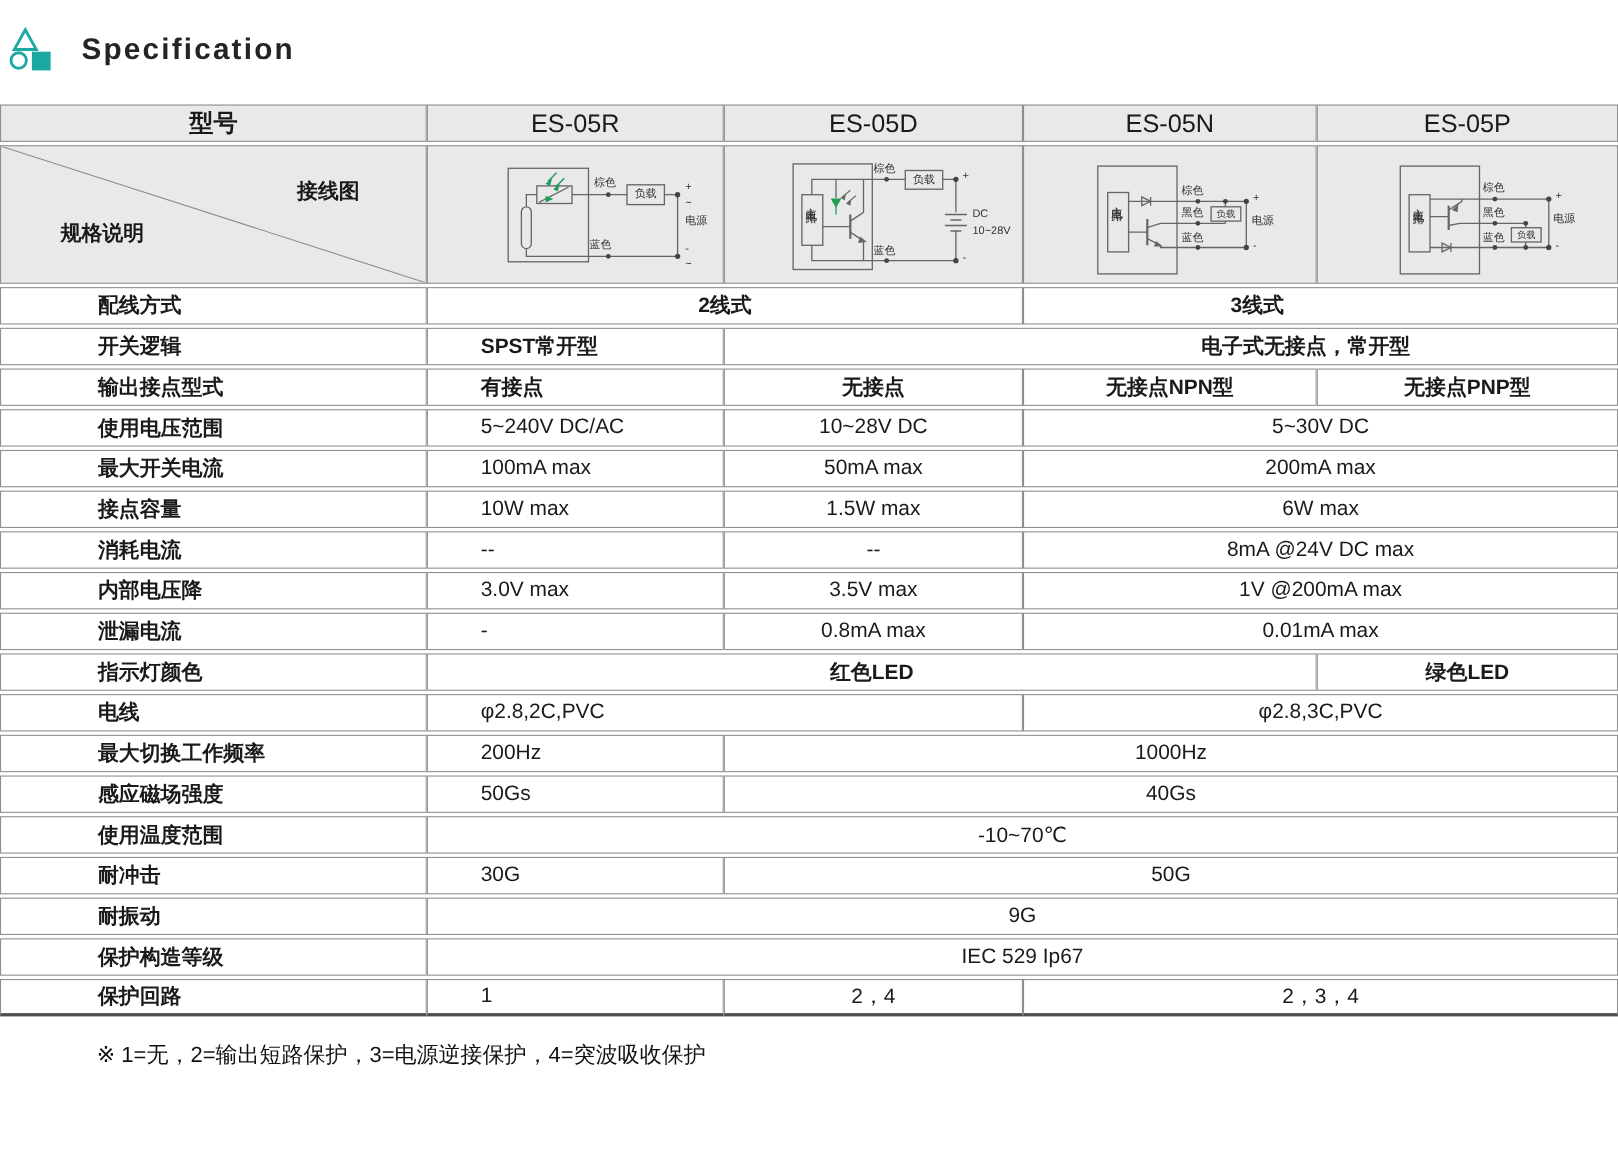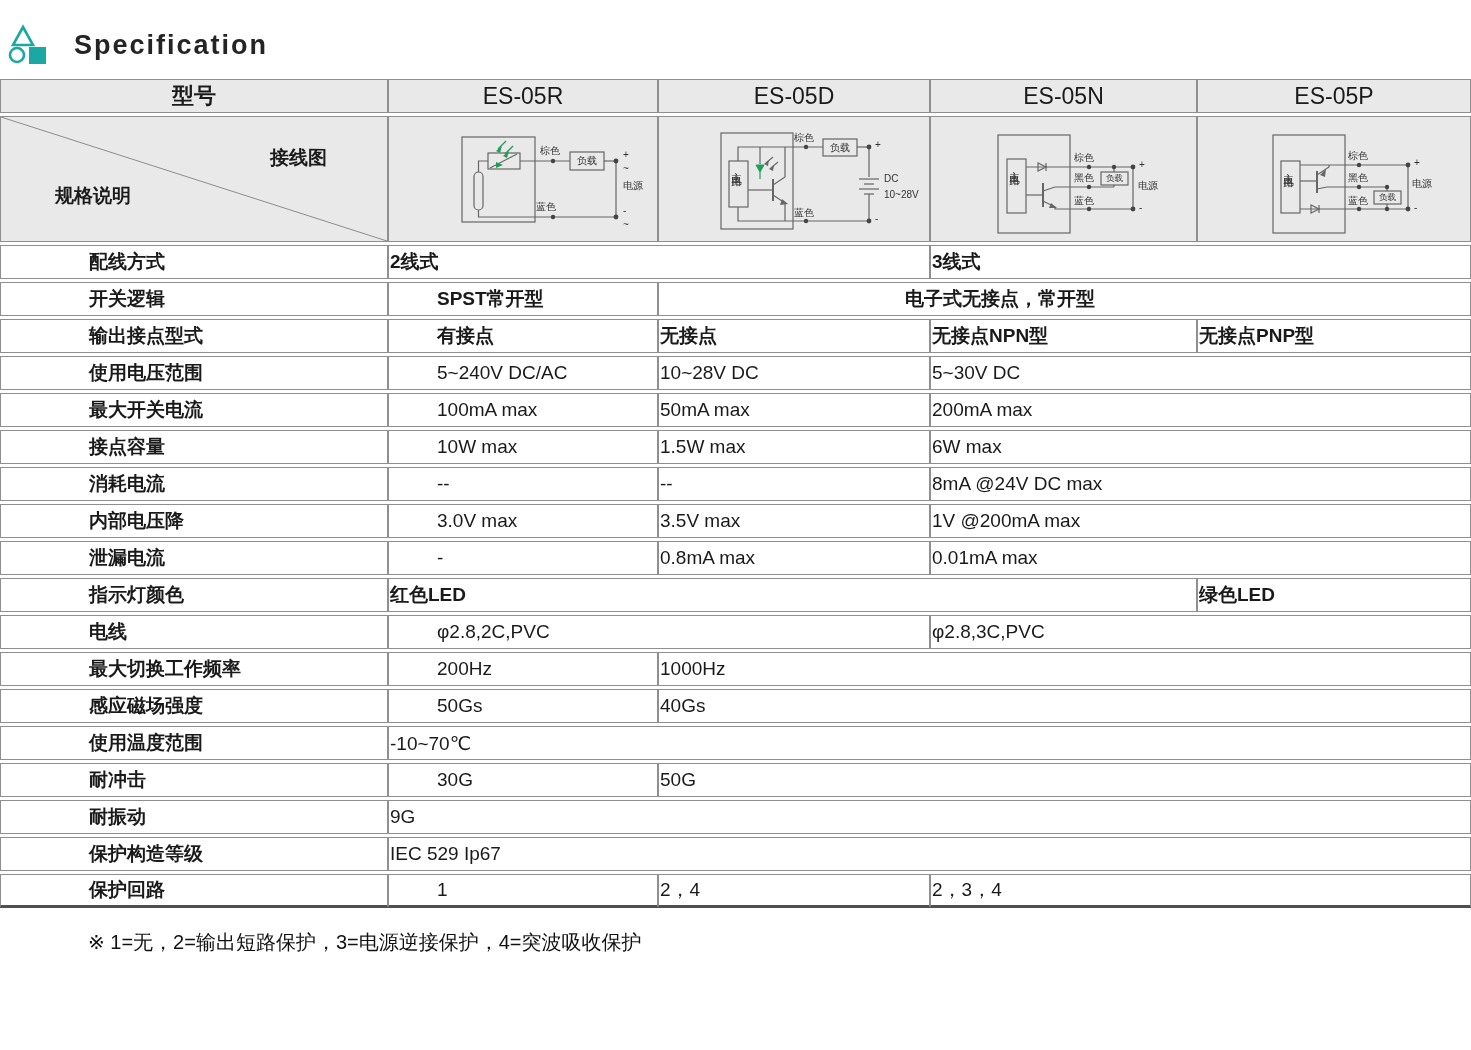--- a/index.html
+++ b/index.html
@@ -5,27 +5,27 @@
   html,body{margin:0;padding:0;background:#fff;}
   body{width:1471px;height:1050px;font-family:"Liberation Sans","DejaVu Sans",sans-serif;color:#1a1a1a;overflow:hidden;}
   .page{position:relative;width:1471px;height:772px;}
 
   
   .titlebar{display:flex;align-items:center;gap:20px;padding:18px 0 0 8px;height:72px;box-sizing:border-box;}
   .logo{width:46px;height:42px;flex:0 0 auto;}
   .title{font-size:27px;font-weight:bold;letter-spacing:2px;color:#242424;}
 
   
-  table.spec{width:1471px;table-layout:fixed;border-collapse:separate;border-spacing:0 3px;margin-top:4px;}
+  table.spec{width:1471px;table-layout:fixed;border-collapse:separate;border-spacing:0 3px;margin-top:20px;}
   td,th{box-sizing:border-box;border:1px solid #8f8f8f;overflow:hidden;}
   th{background:#e9e9e9;height:33px;font-size:23px;font-weight:normal;text-align:center;}
   th.model-label{font-weight:bold;font-size:22px;}
   td.drow{background:#e9e9e9;height:126px;padding:0;}
   td.lbl{height:34px;font-size:19px;font-weight:bold;text-align:left;padding-left:88px;background:#fff;}
-  td.v{height:34px;font-size:19px;text-align:left;background:#fff;}
+  td.v{height:34px;font-size:19px;text-align:center;background:#fff;}
   td.v.b{font-weight:bold;}
   td.v.lt{text-align:left;padding-left:48px;}
   td.v.nr{padding-left:246px;}
   td.v.nl{padding-right:116px;}
   tr.last td{border-bottom:3px solid #4f4f4f;}
 
   
   td.diag{position:relative;padding:12px;background:#e9e9e9;}
   .diagsvg{position:absolute;left:0;top:0;width:100%;height:100%;}
   .diag-top{position:absolute;right:60px;top:28px;font-size:19px;font-weight:bold;}

